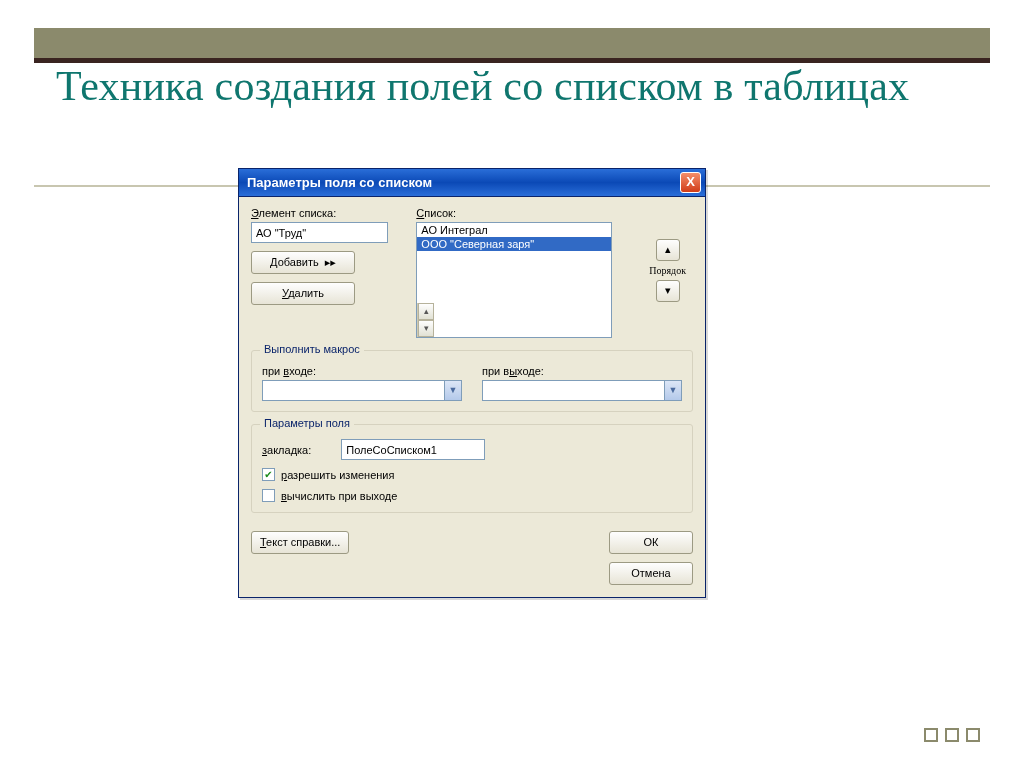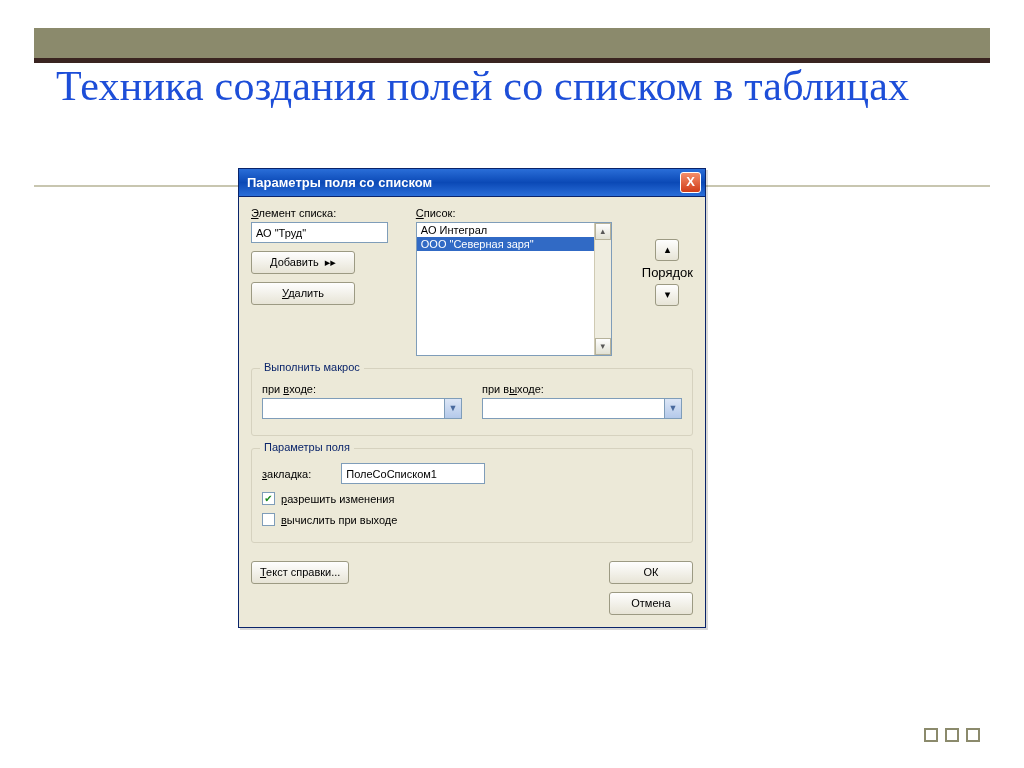--- a/index.html
+++ b/index.html
@@ -22,21 +22,21 @@
     position: absolute;
     left: 34px; right: 34px; top: 28px; height: 30px;
     background: #8b8a6c;
     box-shadow: 0 5px 0 #3a2420;
   }
   .slide-title {
     position: absolute;
     left: 56px; top: 62px;
     font-family: "Times New Roman", serif;
     font-size: 42px;
-    color: #1d4ed8;
+    color: #0f766e;
     line-height: 1.15;
     letter-spacing: .2px;
     font-weight: 400;
   }
   .hr {
     position: absolute;
     left: 34px; right: 34px; top: 185px;
     height: 0;
     border-top: 2px solid #c8c6b0;
   }
@@ -102,24 +102,25 @@
     width: 100%;
     height: 21px;
     border: 1px solid #7f9db9;
     background: #fff;
     padding: 2px 4px;
     font-size: 11px;
     font-family: Tahoma, Arial, sans-serif;
   }
   .listbox-wrap {
     width: 196px;
-    height: 134px;
+    height: 116px;
     border: 1px solid #7f9db9;
     background: #fff;
     display: flex;
+    flex-direction: column;
   }
   .listbox {
     flex: 1 1 auto;
     overflow: hidden;
     font-size: 11px;
   }
   .opt { padding: 1px 4px; white-space:nowrap; }
   .opt.sel { background:#316ac5; color:#fff; }
   .list-scroll {
     width: 17px;
@@ -136,21 +137,21 @@
   }
   .sq-btn {
     width: 24px; height: 22px;
     background: linear-gradient(#fefefe,#e7e4d6);
     border: 1px solid #9c9a83;
     border-radius: 3px;
     text-align:center;
     font-size: 11px; line-height: 19px;
     cursor: default;
   }
-  .order-lbl { font-size:13px; }
+  .order-lbl { font-size:10px;font-family:Liberation Serif, serif; }
   .btn {
     display:inline-block;
     min-width: 84px;
     height: 23px;
     padding: 0 8px;
     background: linear-gradient(#fefefe,#e7e4d6);
     border: 1px solid #9c9a83;
     border-radius: 3px;
     font-size: 11px;
     font-family: Tahoma, Arial, sans-serif;
@@ -159,21 +160,21 @@
     cursor: default;
     color:#000;
   }
   .btn.small { min-width: 96px; }
   .col-left .btn { width: 104px; display:block; margin-top:8px;}
   .underline-hotkey { text-decoration: underline; }
   .grp {
     border: 1px solid #d6d2bf;
     border-radius: 3px;
     position: relative;
-    padding: 14px 10px 16px 10px;
+    padding: 14px 10px 10px 10px;
     margin-top: 12px;
     background: #ece9d8;
   }
   .grp::before {
     content: attr(data-legend);
     position: absolute;
     top: -8px; left: 8px;
     background: #ece9d8;
     padding: 0 4px;
     color: #0a246a;

